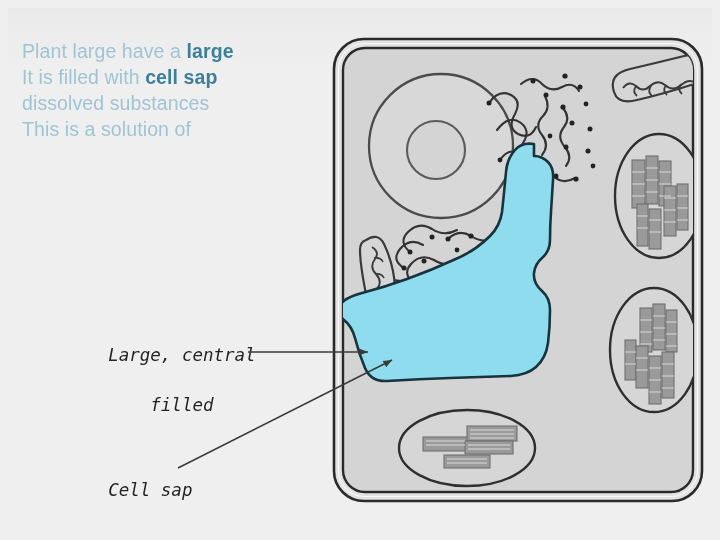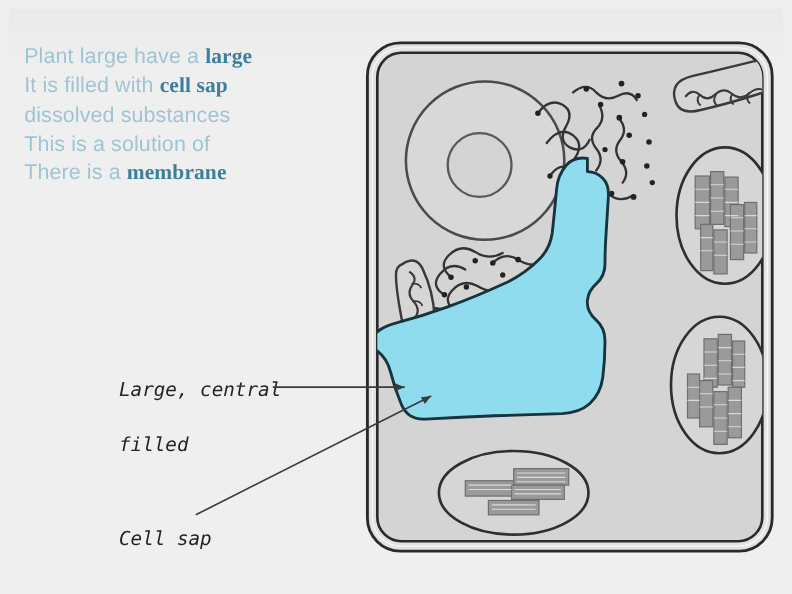--- a/index.html
+++ b/index.html
@@ -39,35 +39,34 @@
     font-size: 19.5px;
     line-height: 26px;
     color: #9fc4d4;
     letter-spacing: .1px;
     user-select: none;
   }
   #explainer .ln { display: block; white-space: nowrap; }
   #explainer b {
     color: #3c7f9c;
     font-weight: bold;
-    font-family: Liberation Serif, serif;
   }
 
   
   .annot {
     position: absolute;
     font-family: "DejaVu Sans Mono", monospace;
     font-style: italic;
     font-size: 17.5px;
     line-height: 25px;
     color: #242424;
     white-space: pre;
     user-select: none;
   }
-  #annot-vacuole { left: 66px; top: 318px; }
+  #annot-vacuole { left: 66px; top: 318px; text-align: center; }
   #annot-cellsap { left: 66px; top: 453px; }
 
   svg { display: block; }
   #cellsvg {
     position: absolute;
     left: 0; top: 0;
     width: 720px;
     height: 540px;
     pointer-events: none;
   }
@@ -77,21 +76,20 @@
 
 <div id="stage">
 
   <div id="panel"></div>
 
   <div id="explainer" style="color: rgb(159, 196, 212);">
       <span class="ln"><span>Plant large have a </span><b>large</b></span>
       <span class="ln"><span>It is filled with </span><b>cell sap</b></span>
       <span class="ln"><span>dissolved substances</span></span>
       <span class="ln"><span>This is a solution of</span></span>
-      <span class="ln"><span>There is a </span><b>membrane</b></span>
     </div>
 
   <div class="annot" id="annot-vacuole">
     <span>Large, central</span><br>
     <span>filled</span>
   </div>
 
   <div class="annot" id="annot-cellsap">
     <span>Cell sap</span>
   </div>

